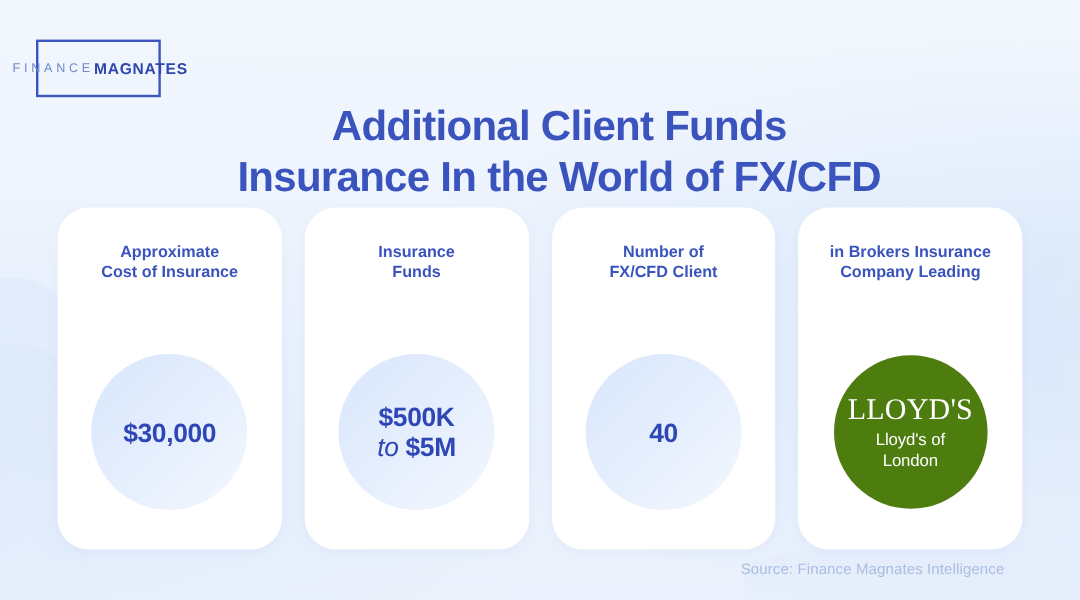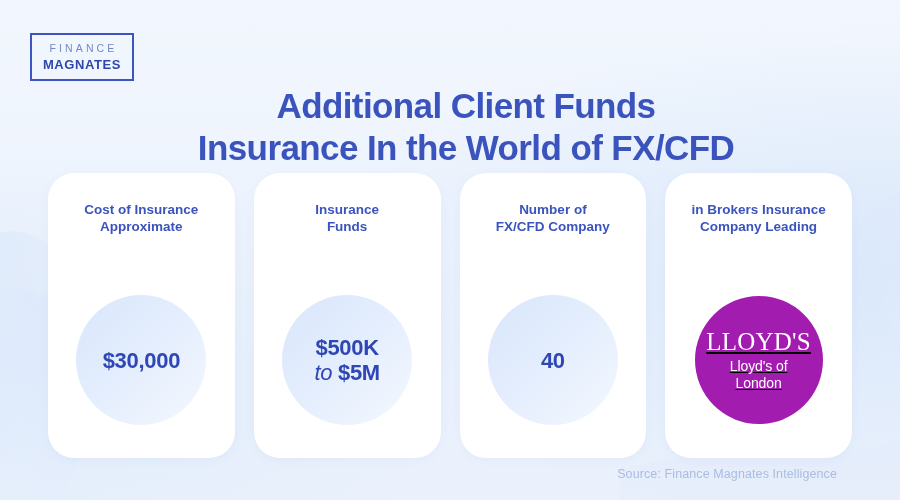--- a/index.html
+++ b/index.html
@@ -35,21 +35,21 @@
   
   .logo-box {
     position: absolute;
     left: 30px;
     top: 33px;
     width: 104px;
     height: 48px;
     border: 2px solid #3d56bf;
     box-sizing: border-box;
     display: flex;
-    flex-direction: column;
+    flex-direction: row;
     align-items: center;
     justify-content: center;
     background: transparent;
   }
   .logo-top {
     font-size: 10.5px;
     letter-spacing: 3.1px;
     color: #7089c9;
     font-weight: 400;
     line-height: 1.2;
@@ -135,24 +135,23 @@
   .circle-value .vline { display: block; }
   .circle-value .lead-it {
     font-style: italic;
     font-weight: 400;
   }
 
   
   .circle.dark {
     width: 128px;
     height: 128px;
-    background: #a21caf;
+    background: #4d7c0f;
     justify-content: center;
     gap: 3px;
-    text-decoration: underline;
   }
   .lloyds-mark {
     font-family: "Liberation Serif", "DejaVu Serif", serif;
     color: #ffffff;
     font-size: 25px;
     line-height: 26px;
     letter-spacing: 0.2px;
     font-weight: 400;
   }
   .lloyds-sub {
@@ -205,22 +204,22 @@
 
   <h1 class="title">
     <span class="title-line">Additional Client Funds</span>
     <span class="title-line">Insurance In the World of FX/CFD</span>
   </h1>
 
   <div class="cards">
 
     <div class="card">
       <div class="card-header">
+        <span class="hl">Approximate</span>
         <span class="hl">Cost of Insurance</span>
-        <span class="hl">Approximate</span>
       </div>
       <div class="circle">
         <div class="circle-value">
           <span class="vline">$30,000</span>
         </div>
       </div>
     </div>
 
     <div class="card">
       <div class="card-header">
@@ -231,21 +230,21 @@
         <div class="circle-value">
           <span class="vline">$500K</span>
           <span class="vline"><span class="lead-it">to</span> <span>$5M</span></span>
         </div>
       </div>
     </div>
 
     <div class="card">
       <div class="card-header">
         <span class="hl">Number of</span>
-        <span class="hl">FX/CFD Company</span>
+        <span class="hl">FX/CFD Client</span>
       </div>
       <div class="circle">
         <div class="circle-value">
           <span class="vline">40</span>
         </div>
       </div>
     </div>
 
     <div class="card">
       <div class="card-header">

